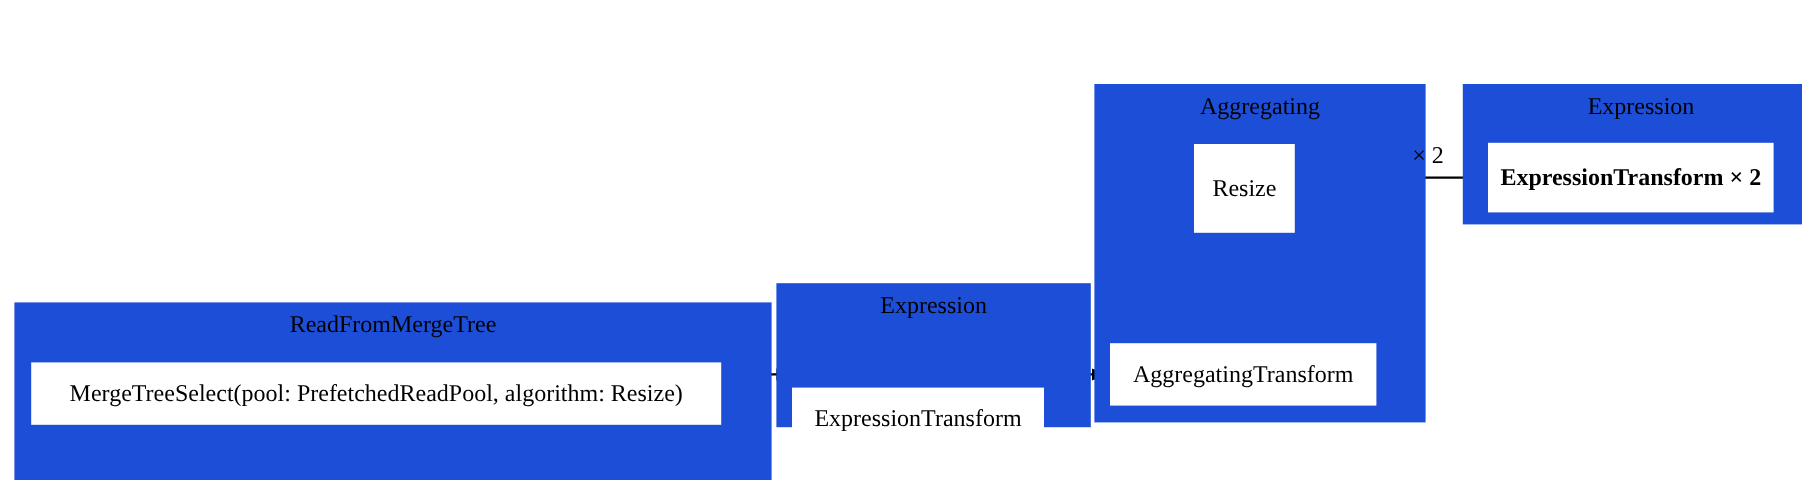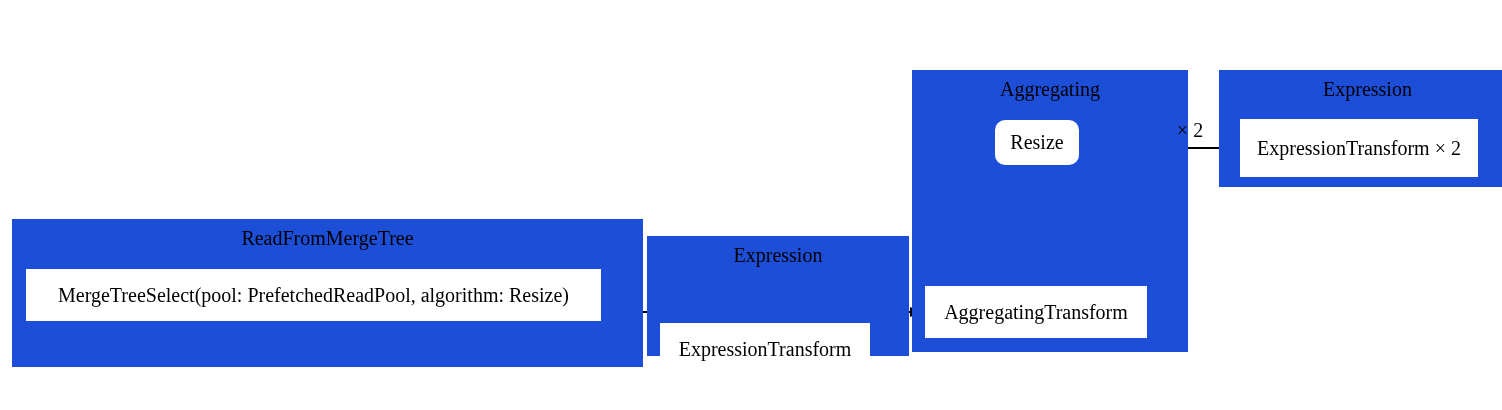--- a/index.html
+++ b/index.html
@@ -43,32 +43,32 @@
     position: absolute;
     background: #ffffff;
     font-size: 20px;
     text-align: center;
     white-space: nowrap;
     display: flex;
     align-items: center;
     justify-content: center;
   }
   
-  #c0 { left: 12px;  top: 219px; width: 605px; height: 148px; }
+  #c0 { left: 12px;  top: 252px; width: 605px; height: 148px; }
   #n0 { left: 14px;  top: 50px;  width: 575px; height: 52px; }
   
   #c1 { left: 647px; top: 236px; width: 236px; height: 120px; }
   #n1 { left: 13px;  top: 50px;  width: 210px; height: 52px; margin-top: 37px; }
   
   #c2 { left: 912px; top: 70px;  width: 250px; height: 282px; }
-  #n2a { left: 83px; top: 50px;  width: 84px;  height: 45px; border-radius: 10px; }
+  #n2a { left: 83px; top: 50px;  width: 84px;  height: 74px; }
   #n2b { left: 13px; top: 216px; width: 222px; height: 52px; }
   
   #c3 { left: 1219px; top: 70px; width: 271px; height: 117px; }
-  #n3 { left: 21px;   top: 49px; width: 238px; height: 58px; }
+  #n3 { left: 21px;   top: 49px; width: 238px; height: 58px; font-weight: bold; }
   .edge-label {
     position: absolute;
     left: 1155px;
     top: 118px;
     width: 70px;
     text-align: center;
     font-size: 20px;
     line-height: 24px;
     white-space: nowrap;
   }

